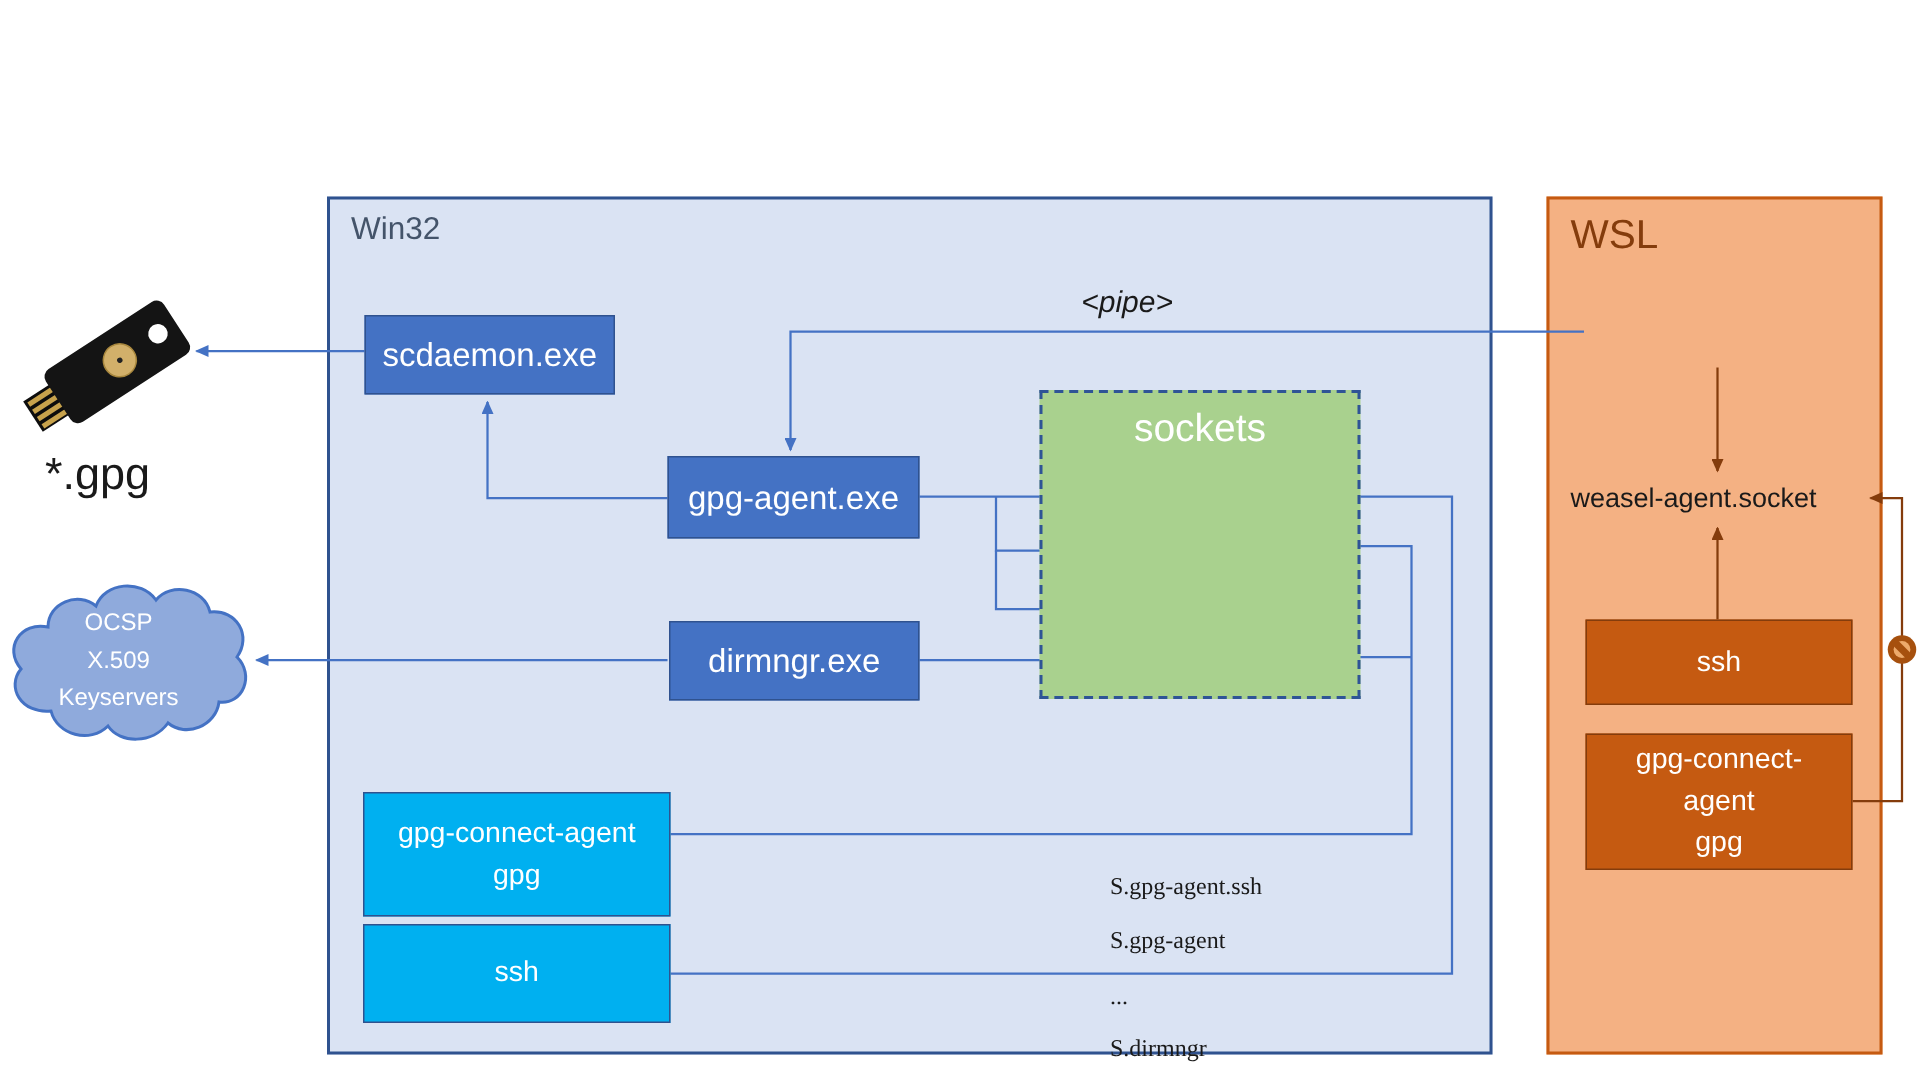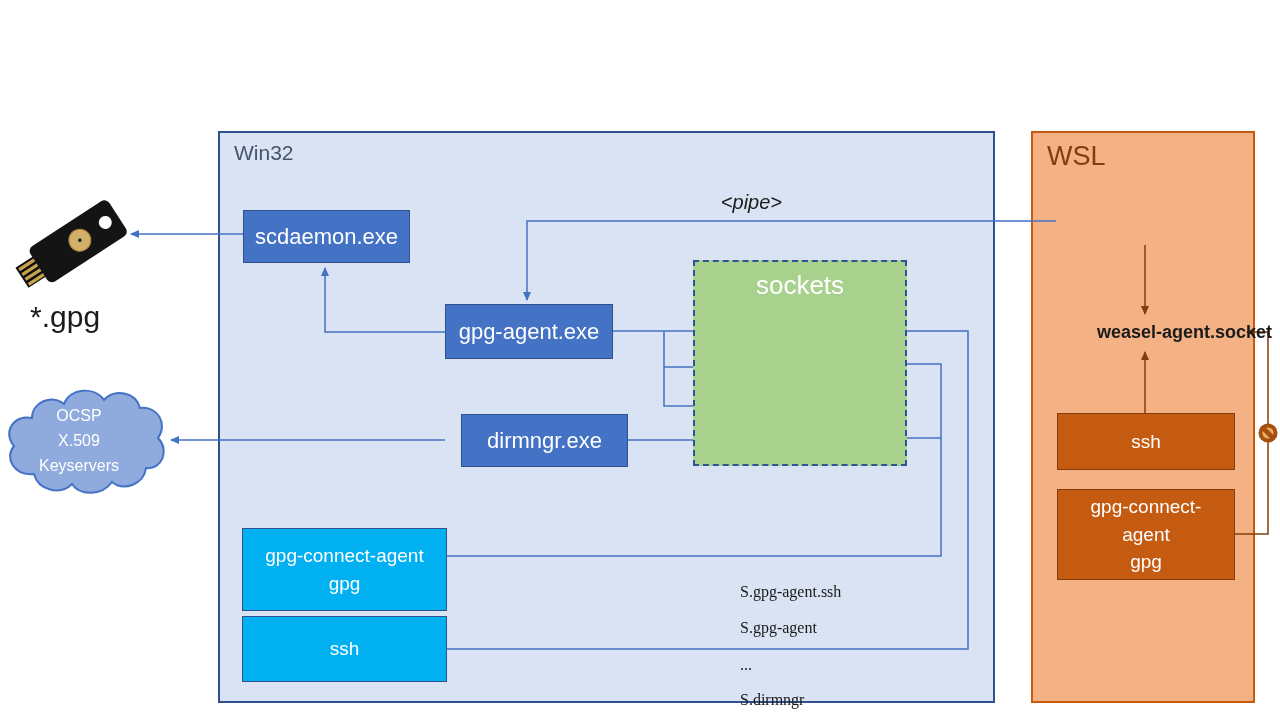--- a/index.html
+++ b/index.html
@@ -28,22 +28,22 @@
   .sockets{
     position:absolute;left:693px;top:260px;width:214px;height:206px;box-sizing:border-box;
     background:#a9d18e;border:2px dashed #2f5496;
   }
   .sockets-title{position:absolute;left:0;right:0;top:8px;text-align:center;color:#ffffff;font-size:26px;}
   .socket-item{position:absolute;left:45px;color:#1a1a1a;font-size:16px;white-space:nowrap;font-family:Liberation Serif, serif;}
   
   .pipe-label{position:absolute;left:680px;top:191px;width:102px;text-align:right;color:#1a1a1a;font-size:20px;font-style:italic;}
   .gpg-files{position:absolute;left:30px;top:300px;color:#1a1a1a;font-size:30px;}
   .socket-text{
-    position:absolute;left:1072px;top:322px;width:200px;text-align:right;
-    color:#1a1a1a;font-size:18px;font-weight:bold;
+    position:absolute;left:1029px;top:322px;width:200px;text-align:center;
+    color:#1a1a1a;font-size:18px;
   }
   .cloud-text{
     position:absolute;left:10px;top:404px;width:138px;text-align:center;
     color:#ffffff;font-size:16px;line-height:1.55;
   }
   svg{display:block;}
   .overlay{position:absolute;left:0;top:0;pointer-events:none;}
 </style>
 </head>
 <body>
@@ -127,21 +127,21 @@
 
   <div class="gpg-files">*.gpg</div>
   <div class="pipe-label">&lt;pipe&gt;</div>
 
   <div class="node blue" style="left:243px;top:210px;width:167px;height:53px;">
     <span>scdaemon.exe</span>
   </div>
   <div class="node blue" style="left:445px;top:304px;width:168px;height:55px;">
     <span>gpg-agent.exe</span>
   </div>
-  <div class="node blue" style="left:446px;top:414px;width:167px;height:53px;margin-left:15px;">
+  <div class="node blue" style="left:446px;top:414px;width:167px;height:53px;">
     <span>dirmngr.exe</span>
   </div>
 
   <div class="sockets">
     <div class="sockets-title">sockets</div>
     <div class="socket-item" style="top:321px;">S.gpg-agent.ssh</div>
     <div class="socket-item" style="top:357px;">S.gpg-agent</div>
     <div class="socket-item" style="top:394px;">...</div>
     <div class="socket-item" style="top:429px;">S.dirmngr</div>
   </div>

